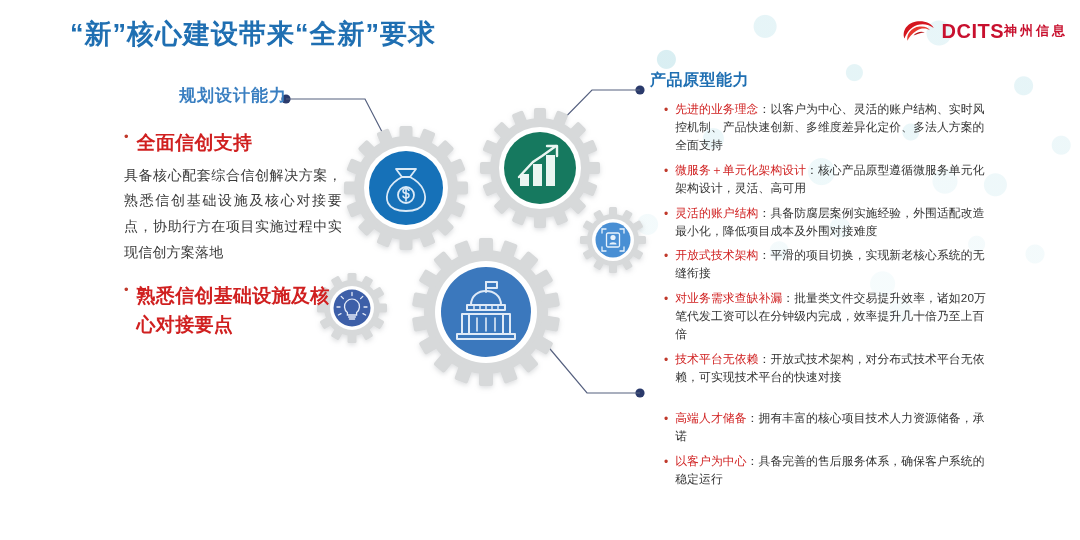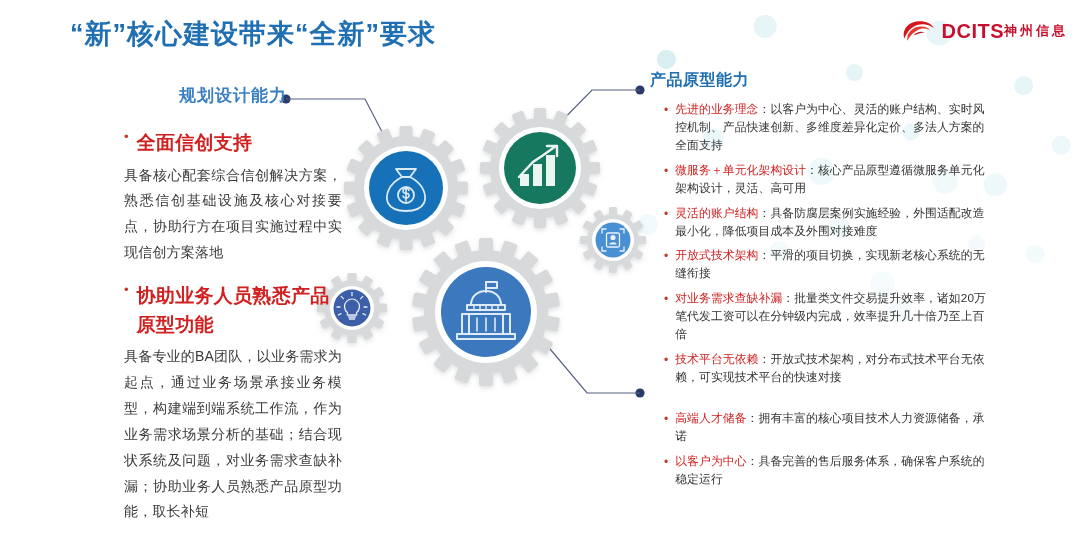--- a/index.html
+++ b/index.html
@@ -308,23 +308,22 @@
       <div class="bullet-row">
         <span class="bullet-dot">•</span>
         <span class="bullet-title">全面信创支持</span>
       </div>
       <p class="body-left">具备核心配套综合信创解决方案，熟悉信创基础设施及核心对接要点，协助行方在项目实施过程中实现信创方案落地</p>
     </div>
 
     <div>
       <div class="bullet-row">
         <span class="bullet-dot">•</span>
-        <span class="bullet-title">协助业务人员熟悉产品原型功能</span>
+        <span class="bullet-title">熟悉信创基础设施及核心对接要点</span>
       </div>
-      <p class="body-left">具备专业的BA团队，以业务需求为起点，通过业务场景承接业务模型，构建端到端系统工作流，作为业务需求场景分析的基础；结合现状系统及问题，对业务需求查缺补漏；协助业务人员熟悉产品原型功能，取长补短</p>
     </div>
   </div>
 
   <div class="col-right">
 
     <div>
       <div class="head-right">产品原型能力</div>
       <ul class="sub-list">
         <li class="sub-item">
           <span class="sub-dot">•</span>

